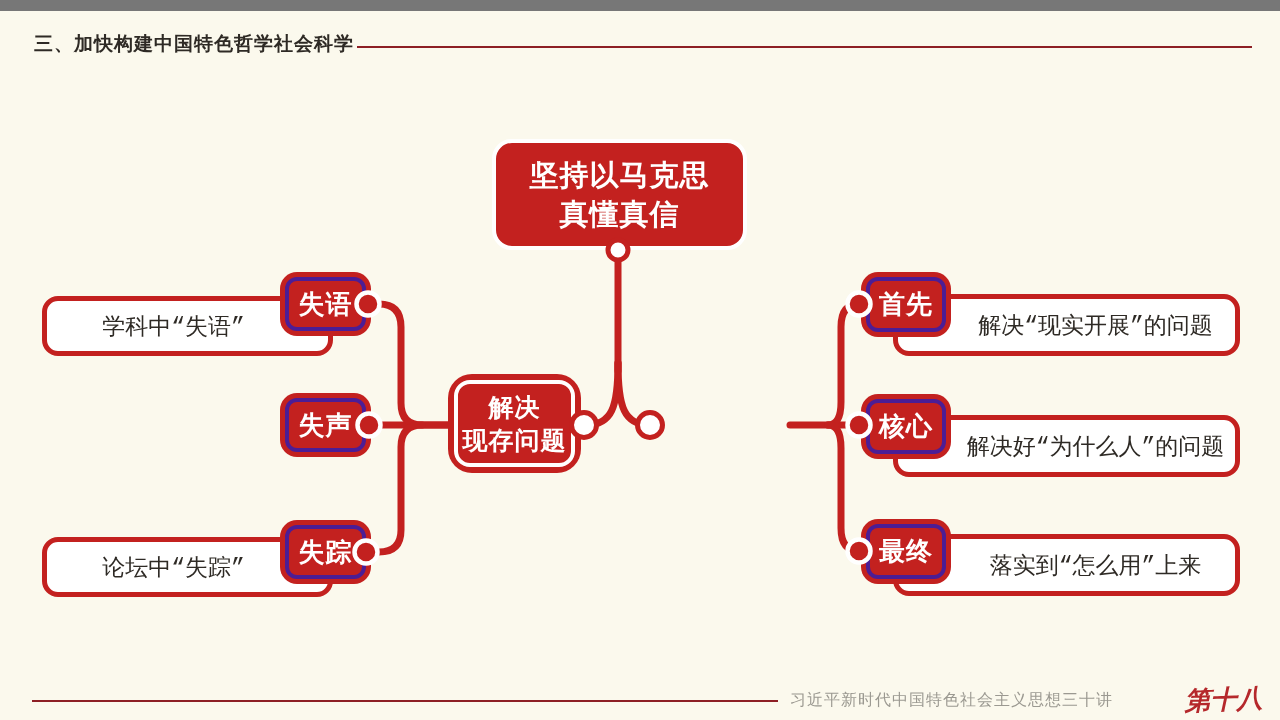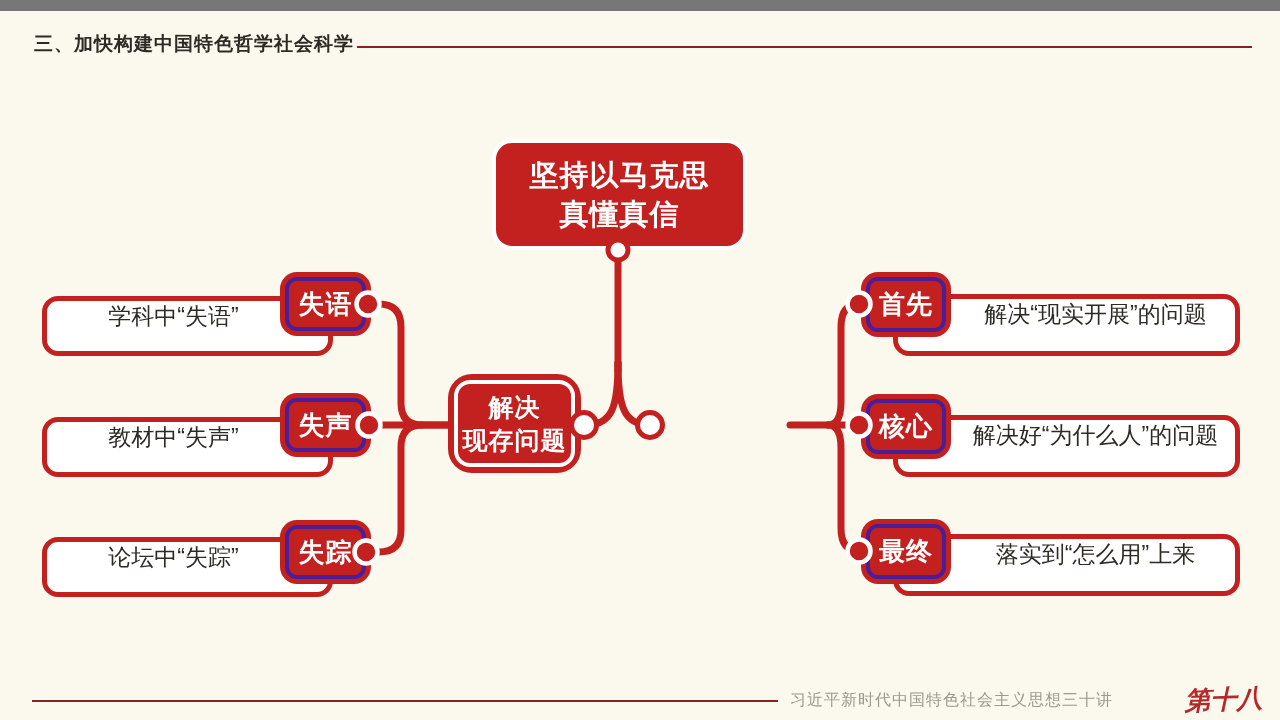--- a/index.html
+++ b/index.html
@@ -30,21 +30,21 @@
     color:#fff;font-weight:bold;text-align:center;line-height:1.32;letter-spacing:1px;
   }
   .root-box{left:492px;top:128px;width:255px;height:111px;border-radius:28px;}
   .root-box .inner{border-radius:20px;font-size:29px;}
   .hub-left{left:448px;top:363px;width:133px;height:99px;border-radius:24px;padding:6px;}
   .hub-right{left:651px;top:363px;width:141px;height:99px;border-radius:24px;padding:6px;}
   .hub-left .inner,.hub-right .inner{border-radius:16px;font-size:25px;}
   
   .pill{
     background:#fff;border:5px solid var(--red);border-radius:16px;box-sizing:border-box;
-    display:flex;align-items:flex-start;color:var(--ink);font-size:23px;z-index:2;
+    display:flex;align-items:center;color:var(--ink);font-size:23px;z-index:2;font-family:Liberation Mono, monospace;
   }
   .pill-l{left:42px;width:291px;height:60px;justify-content:center;padding-right:28px;}
   .pill-r{left:893px;width:347px;height:62px;justify-content:center;padding-left:58px;}
   
   .badge{
     background:var(--red);border:4px solid #4c1d95;box-shadow:0 0 0 5px var(--red);
     border-radius:12px;box-sizing:border-box;display:flex;align-items:center;justify-content:center;
     color:#fff;font-weight:bold;font-size:26px;letter-spacing:1px;z-index:4;
   }
   .badge-l{left:285px;width:81px;height:54px;}
@@ -94,23 +94,20 @@
       <span>解决</span>
       <span>现存问题</span>
     </div>
   </div>
 
   <div class="abs pill pill-l" style="top:285px;">
     <span>学科中“失语”</span>
   </div>
   <div class="abs badge badge-l" style="top:266px;">失语</div>
 
-  <div class="abs pill pill-l" style="top:406px;">
-    <span>教材中“失声”</span>
-  </div>
   <div class="abs badge badge-l" style="top:387px;">失声</div>
 
   <div class="abs pill pill-l" style="top:526px;">
     <span>论坛中“失踪”</span>
   </div>
   <div class="abs badge badge-l" style="top:514px;text-align:center;">失踪</div>
 
   <div class="abs pill pill-r" style="top:283px;">
     <span>解决“现实开展”的问题</span>
   </div>

